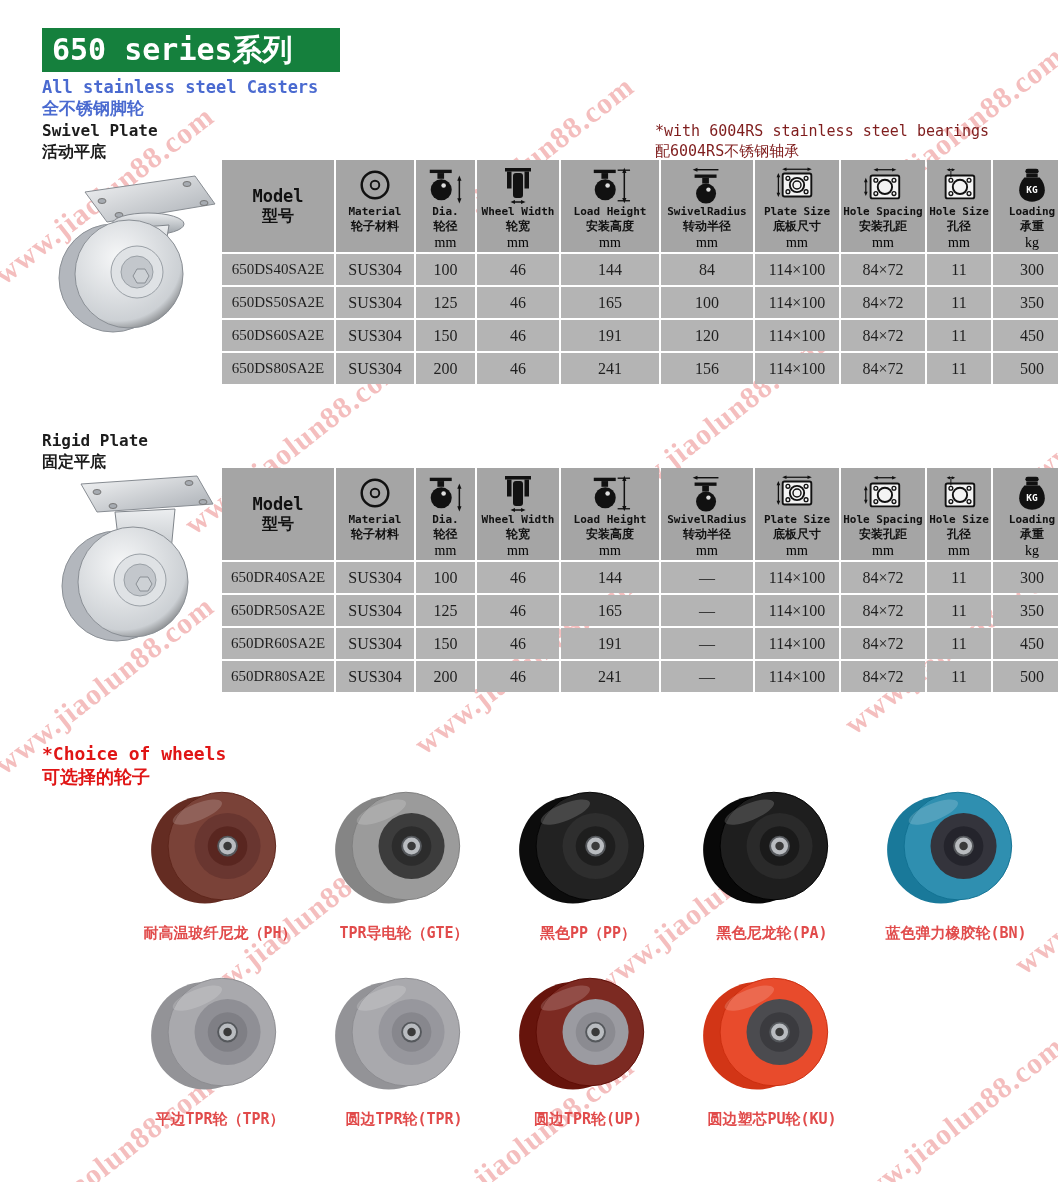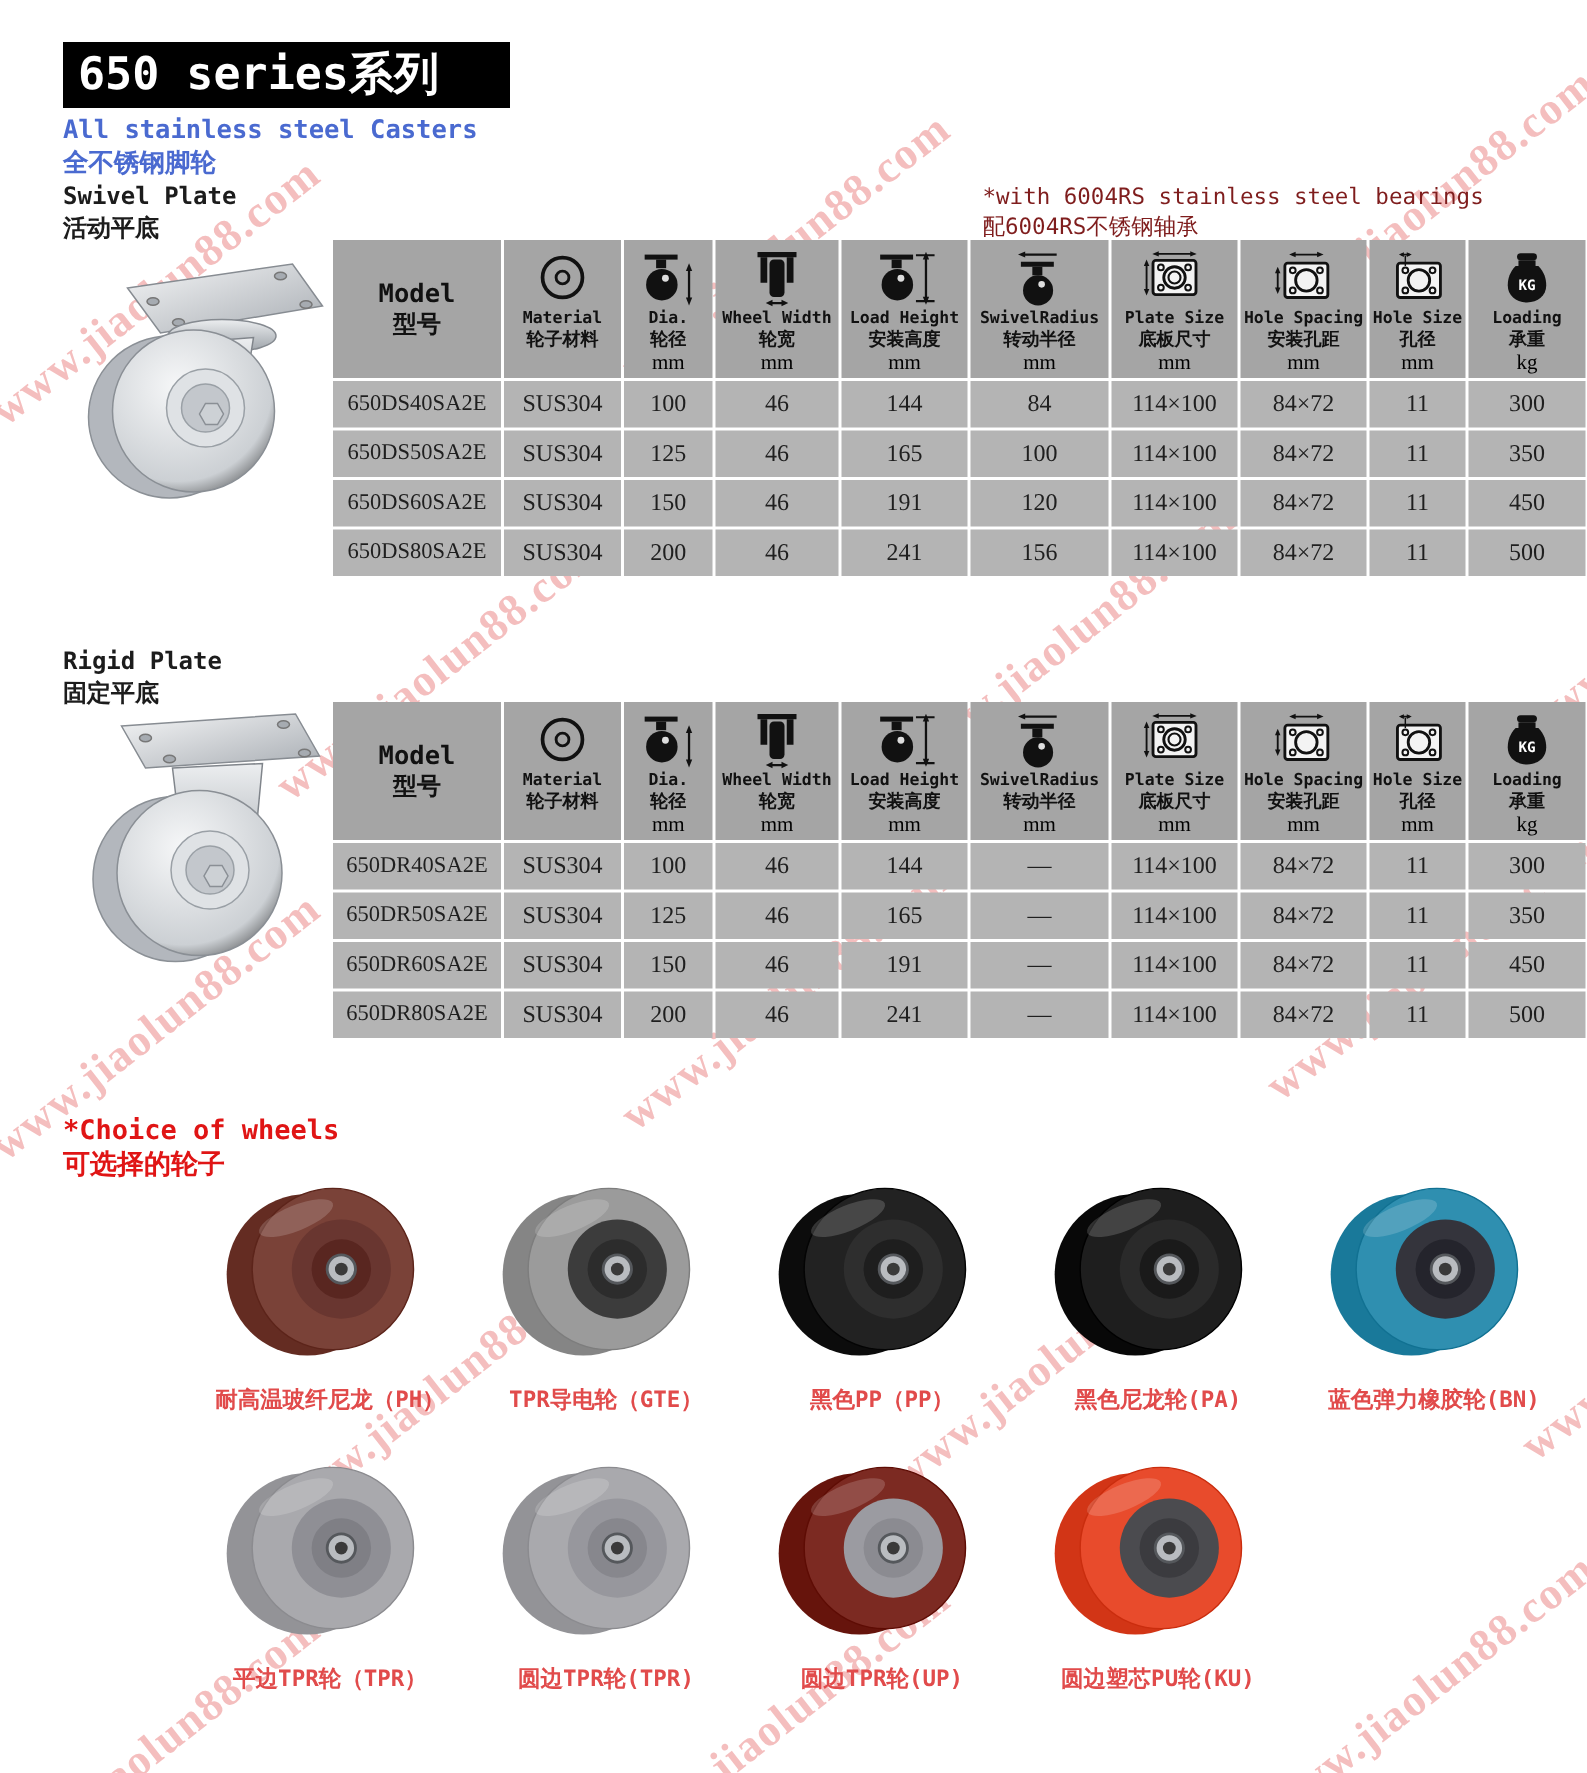--- a/index.html
+++ b/index.html
@@ -4,41 +4,41 @@
 <style>
   html,body{margin:0;padding:0;background:#fff;}
   .sheet{position:relative;width:1058px;height:1182px;background:#fff;overflow:hidden;
          font-family:"DejaVu Sans Mono","DejaVu Sans",sans-serif;}
   .abs{position:absolute;}
   
   .wm{position:absolute;width:360px;font-family:"Liberation Serif",serif;font-weight:bold;
       font-size:30px;letter-spacing:1px;color:rgba(228,92,92,0.40);
       transform:rotate(-38deg);pointer-events:none;white-space:nowrap;z-index:1;}
   
-  .banner{left:42px;top:28px;width:298px;height:44px;background:#000000;color:#fff;
+  .banner{left:42px;top:28px;width:298px;height:44px;background:#15803d;color:#fff;
           font-size:30px;font-weight:bold;line-height:44px;padding-left:10px;box-sizing:border-box;z-index:2;}
   .sub{left:42px;color:#4a6ad0;font-weight:bold;font-size:17px;z-index:2;}
   .sec-title{left:42px;color:#1c1c1c;font-weight:bold;font-size:16px;line-height:21px;z-index:2;}
   .sec-title.red{color:#e01515;font-size:18px;line-height:23px;}
   .note{left:655px;top:121px;color:#7f1d1d;font-size:15px;line-height:20px;z-index:2;}
   
   .ctable{left:222px;z-index:2;}
   .thead,.tr{display:flex;gap:2px;}
   .tr{margin-top:2px;}
   .th{height:92px;background:#a5a5a5;display:flex;flex-direction:column;align-items:center;box-sizing:border-box;}
   .th .hicon{margin-top:5px;height:40px;display:flex;align-items:center;}
   .th .hen{font-size:11px;font-weight:bold;color:#111;white-space:nowrap;}
   .th .hcn{font-size:12px;font-weight:bold;color:#111;}
   .th .hunit{margin-top:auto;padding-bottom:3px;font-family:"Liberation Serif",serif;font-size:14px;color:#000000;}
   .th.model{justify-content:center;}
   .th.model .hen{font-size:17px;text-align:center;}
   .th.model .hcn{font-size:16px;}
   .td{height:31px;line-height:31px;background:#b4b4b4;text-align:center;
       font-family:"Liberation Serif",serif;font-size:16px;color:#1f1f1f;}
-  .c0{width:112px}.c1{width:78px}.c2{width:59px}.c3{width:82px}.c4{width:84px}
+  .c0{width:112px}.c1{width:78px}.c2{width:59px}.c3{width:82px}.c4{width:98px}
   .c5{width:92px}.c6{width:84px}.c7{width:84px}.c8{width:64px}.c9{width:78px}
   .td.c0{font-size:15px;}
   
   #wheel-grid{left:128px;top:780px;width:925px;display:flex;flex-wrap:wrap;z-index:2;}
   .wcell{width:184px;height:186px;text-align:center;}
   .wlabel{color:#e14b4b;font-weight:bold;font-size:15px;margin-top:6px;white-space:nowrap;}
   .caster{z-index:2;}
 </style>
 </head>
 <body>

